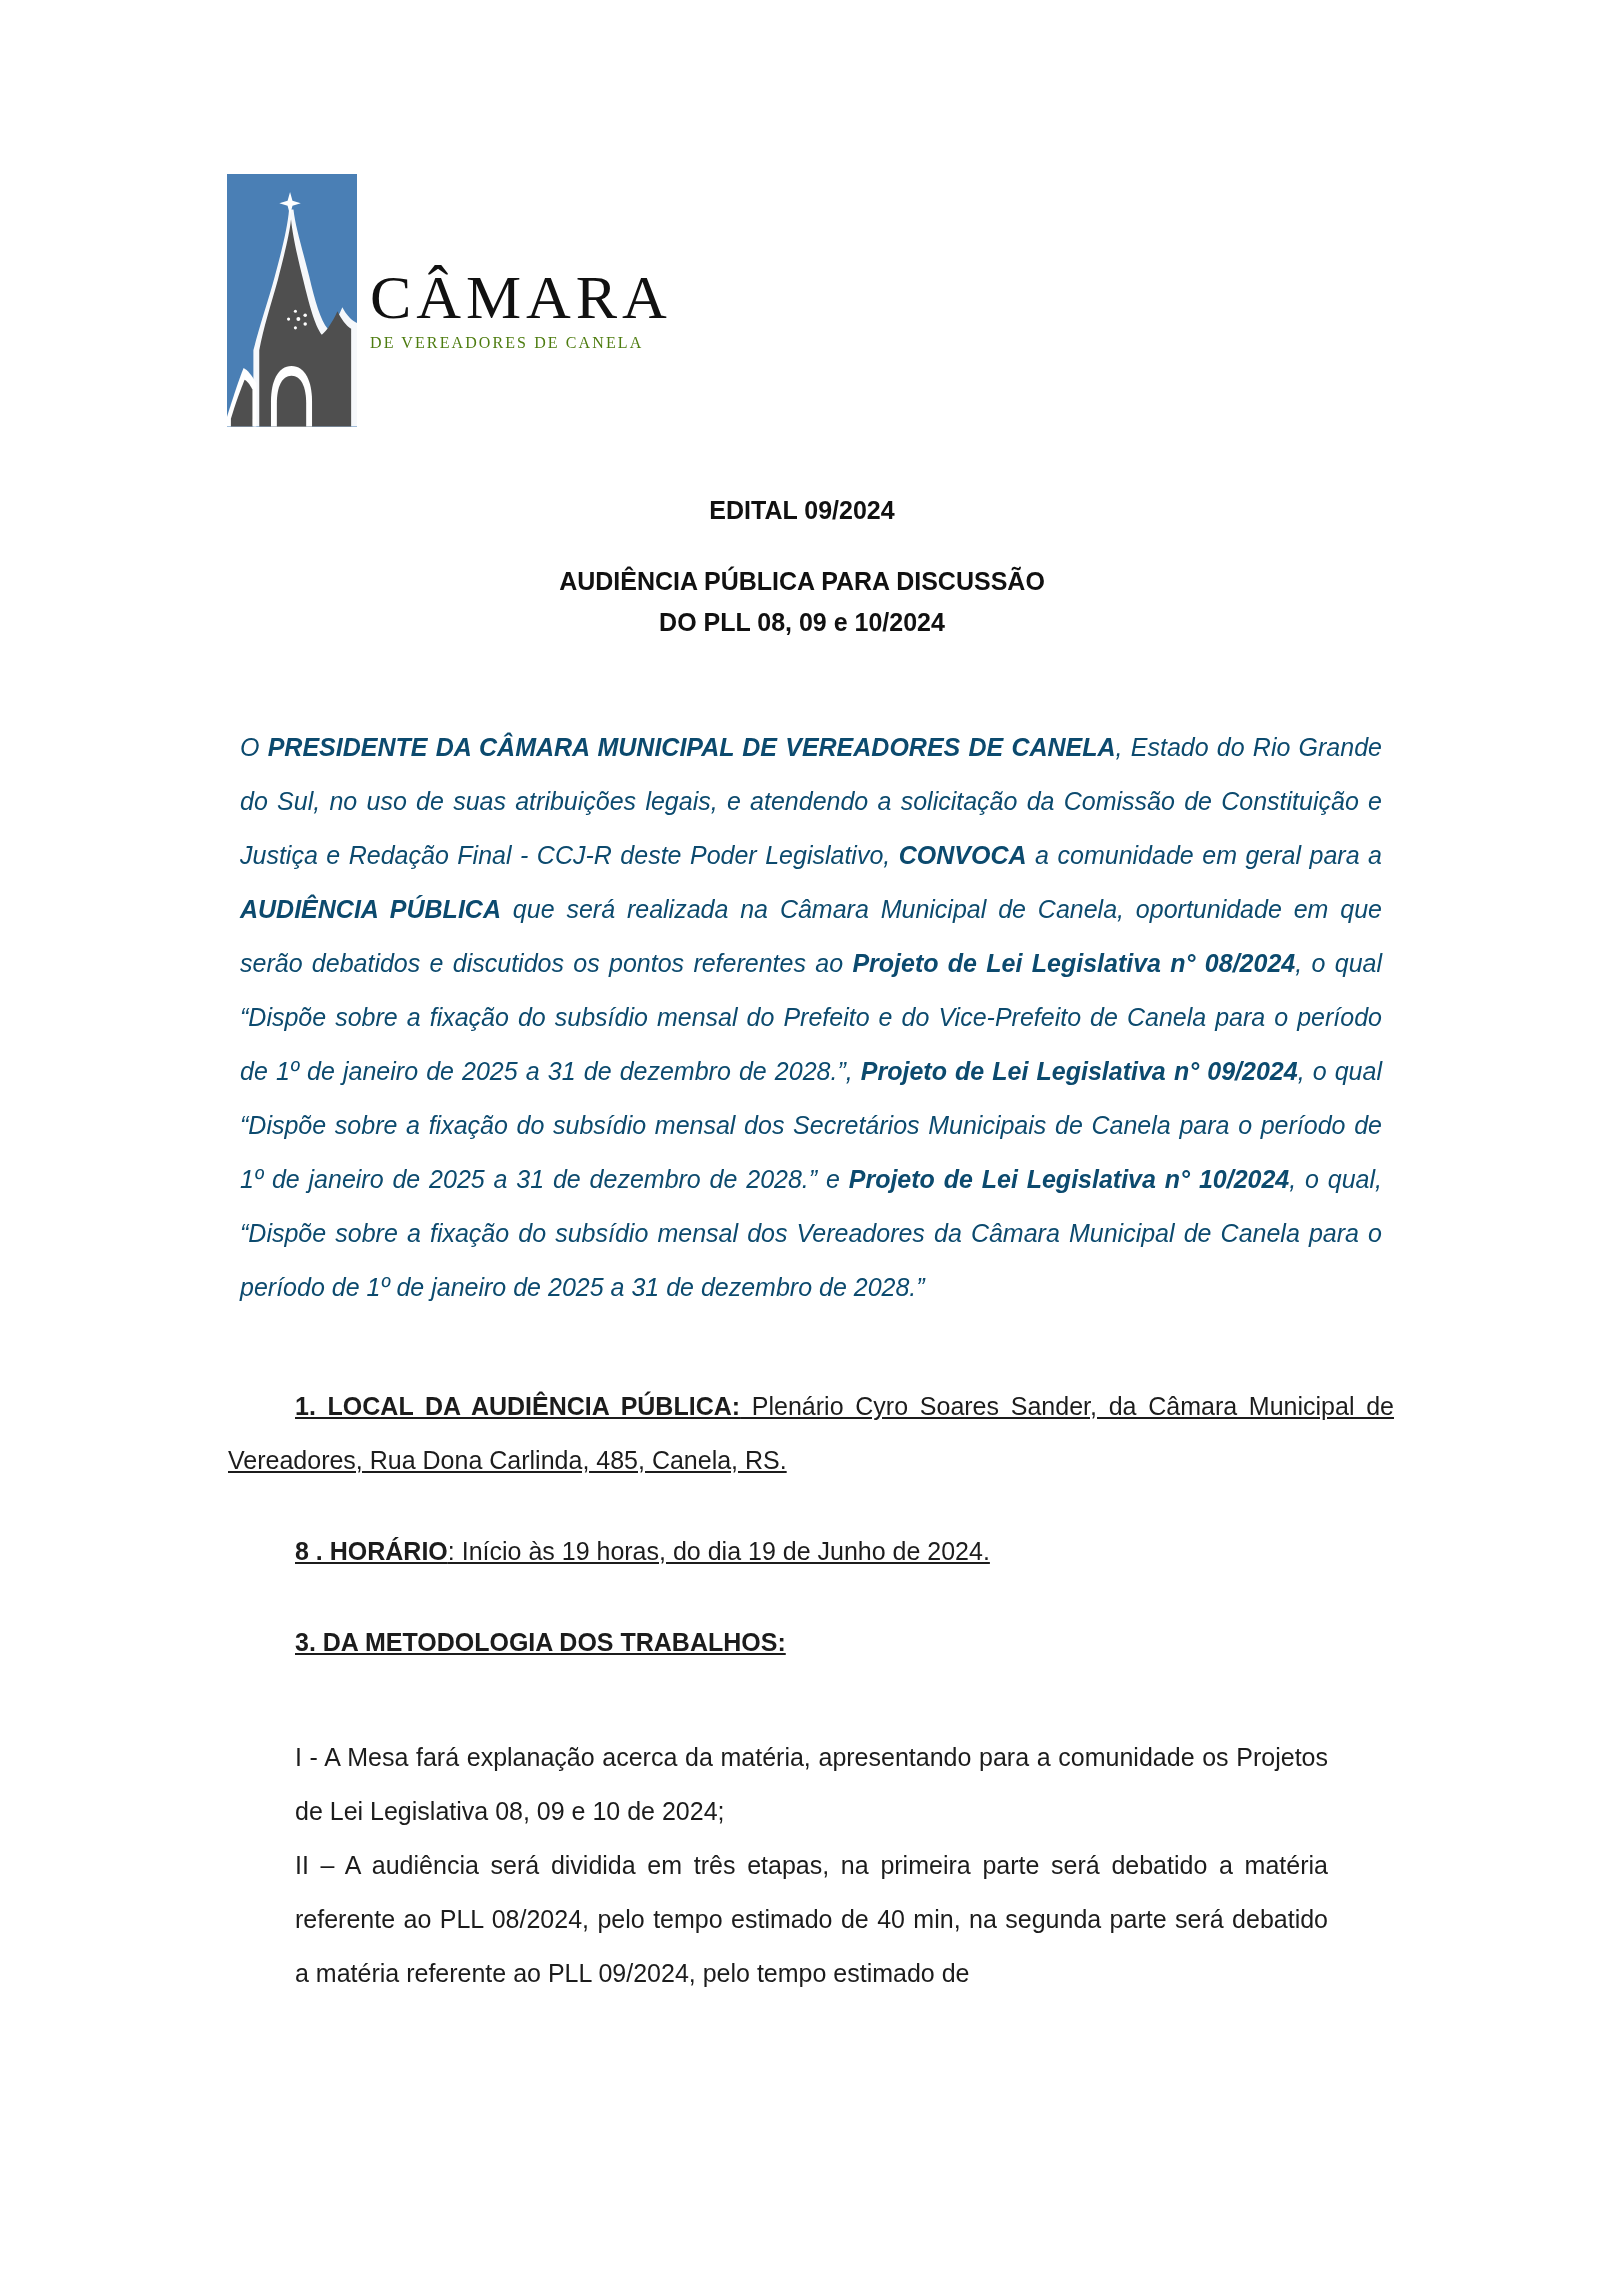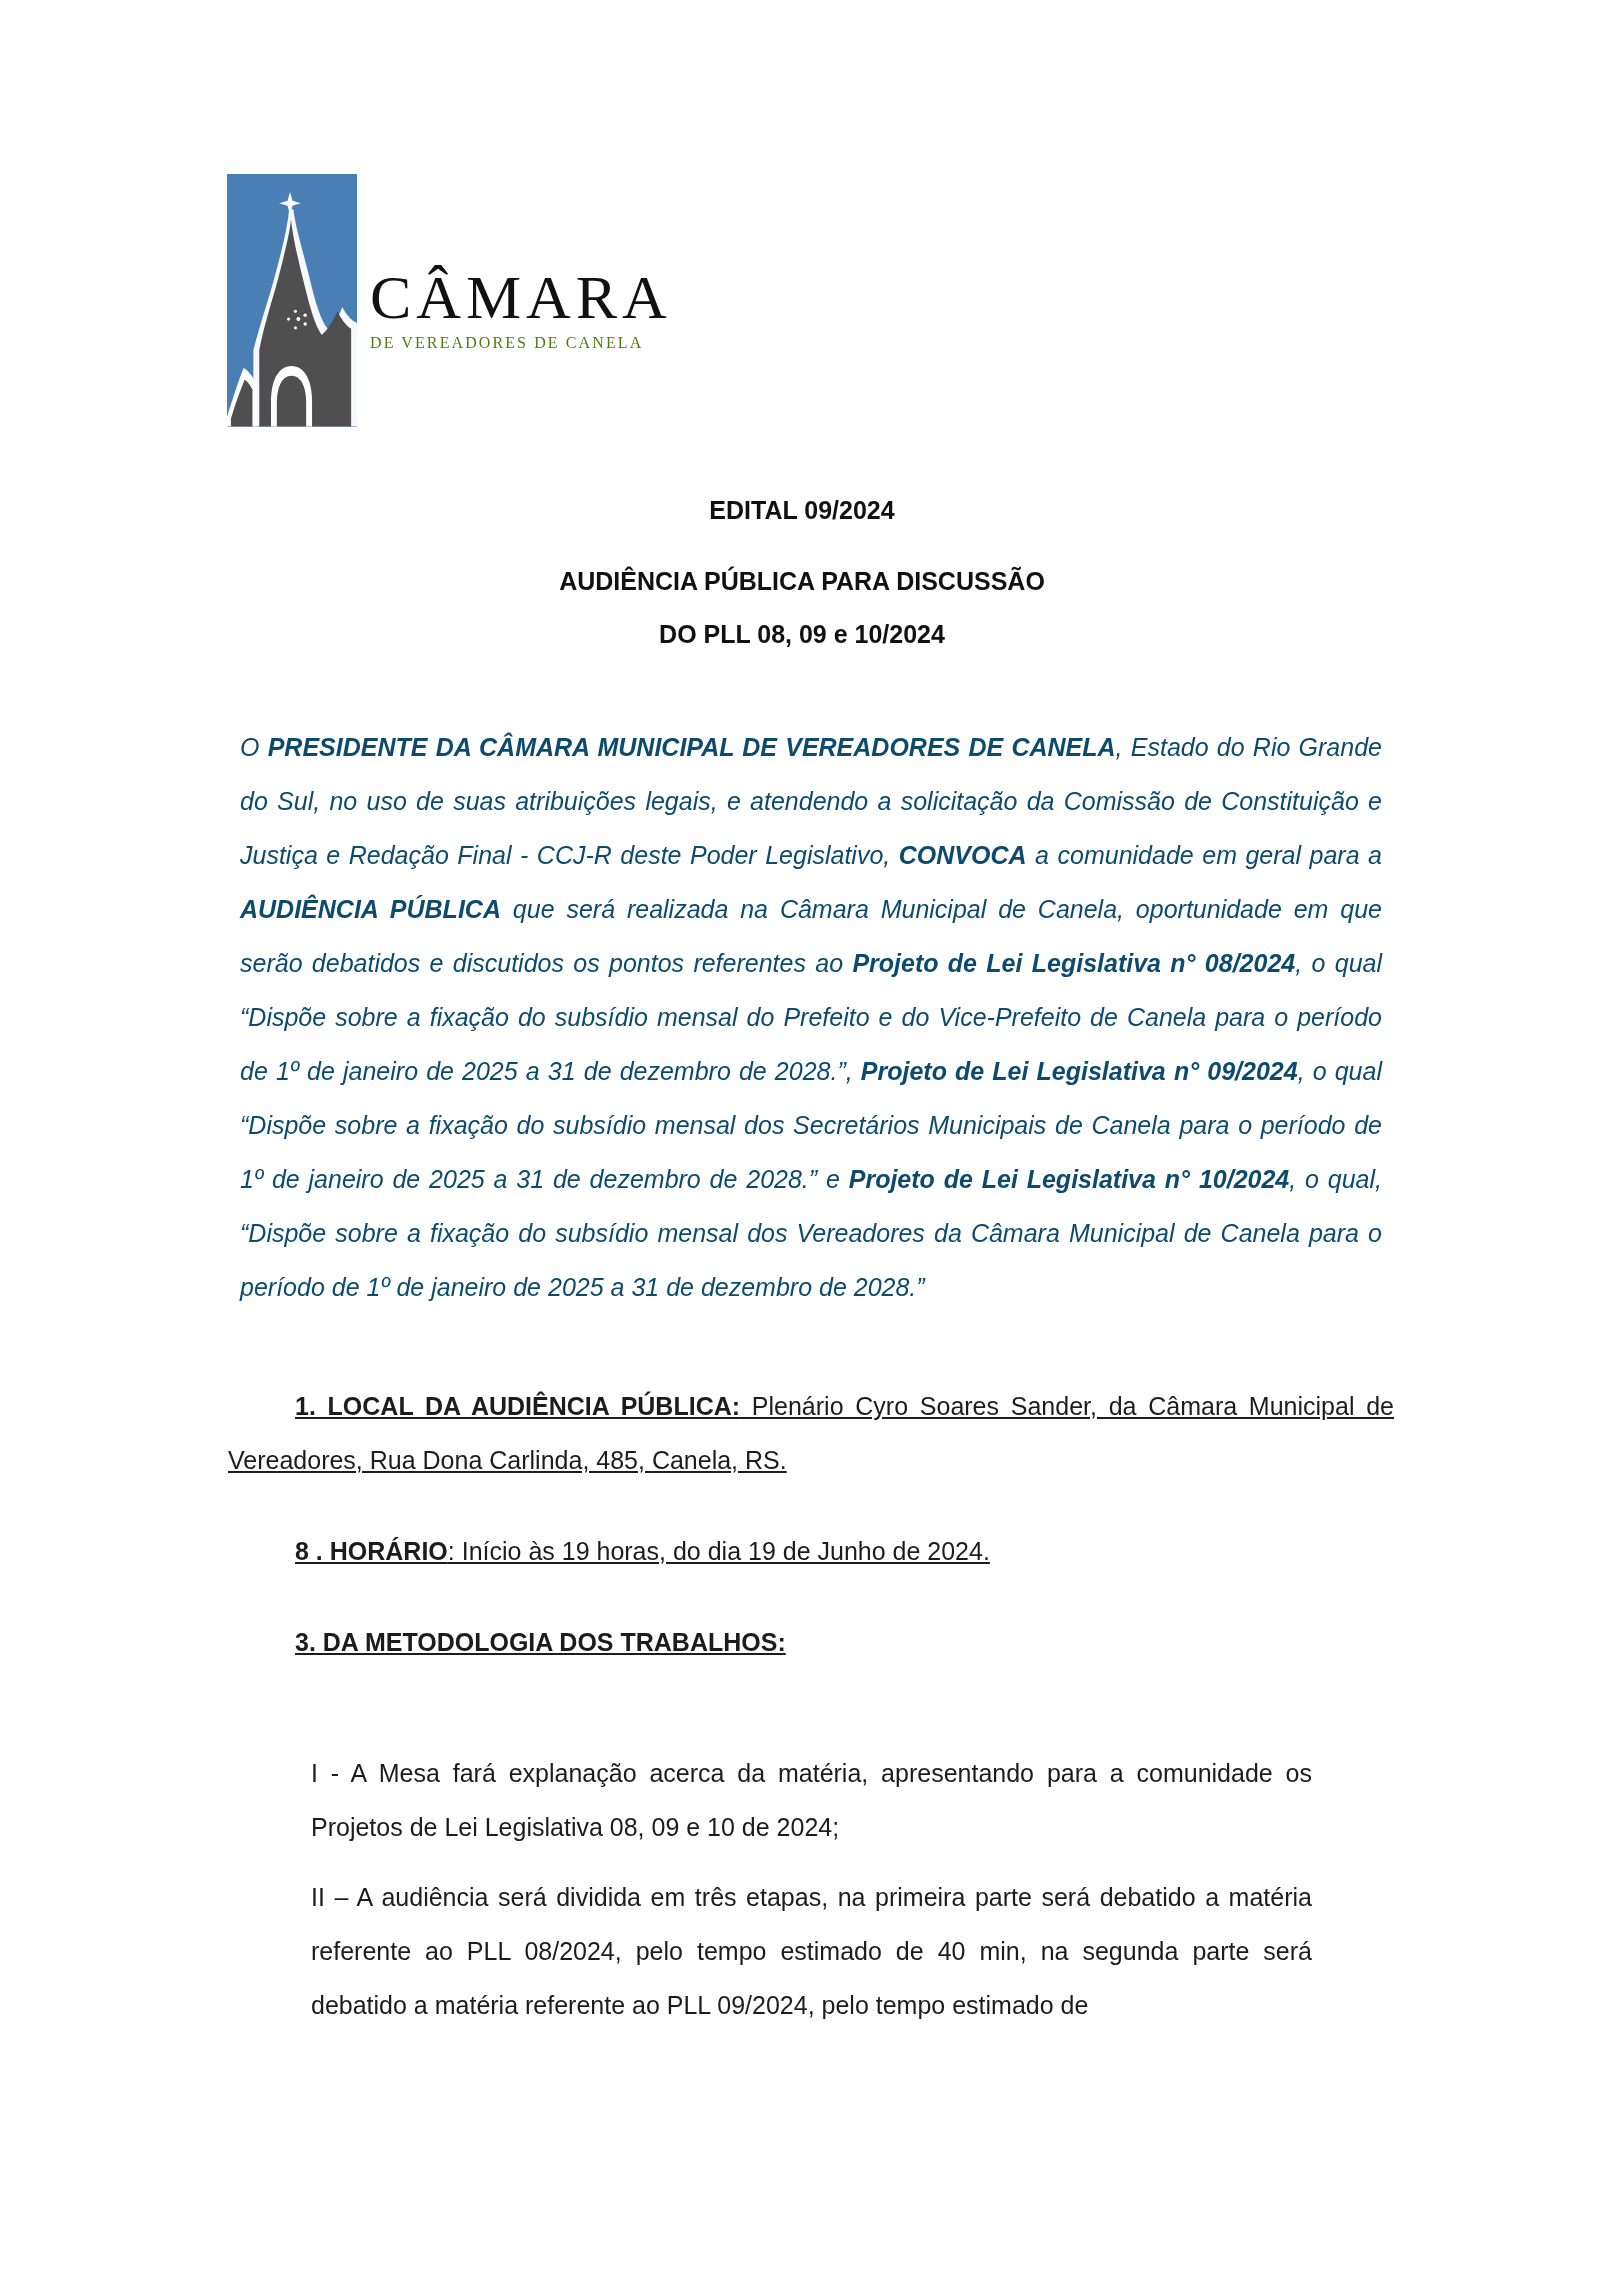--- a/index.html
+++ b/index.html
@@ -76,21 +76,21 @@
     width: 1164px;
     text-align: center;
     color: #111;
   }
   .doc-title-line {
     font-size: 25px;
     font-weight: bold;
     line-height: 1.0;
   }
   .doc-title-line.gap-1 { margin-top: 46px; }
-  .doc-title-line.gap-2 { margin-top: 28px; }
+  .doc-title-line.gap-2 { margin-top: 16px; }
 
   
   .body-area {
     position: absolute;
     left: 228px;
     top: 708px;
     width: 1166px;
   }
   p.para {
     margin: 12px;
@@ -118,21 +118,21 @@
   .spacer-md { height: 53px; }
   .spacer-lg { height: 61px; }
 
   .list-block {
     margin: 0;
     padding-left: 67px;
     width: 1100px;
     box-sizing: border-box;
   }
   .list-item {
-    margin: 16px;
+    margin: 0;
     font-size: 25px;
     line-height: 54px;
     text-align: justify;
     color: #1c1c1c;
   }
   .nowrap { white-space: nowrap; }
 </style>
 </head>
 <body>
 

